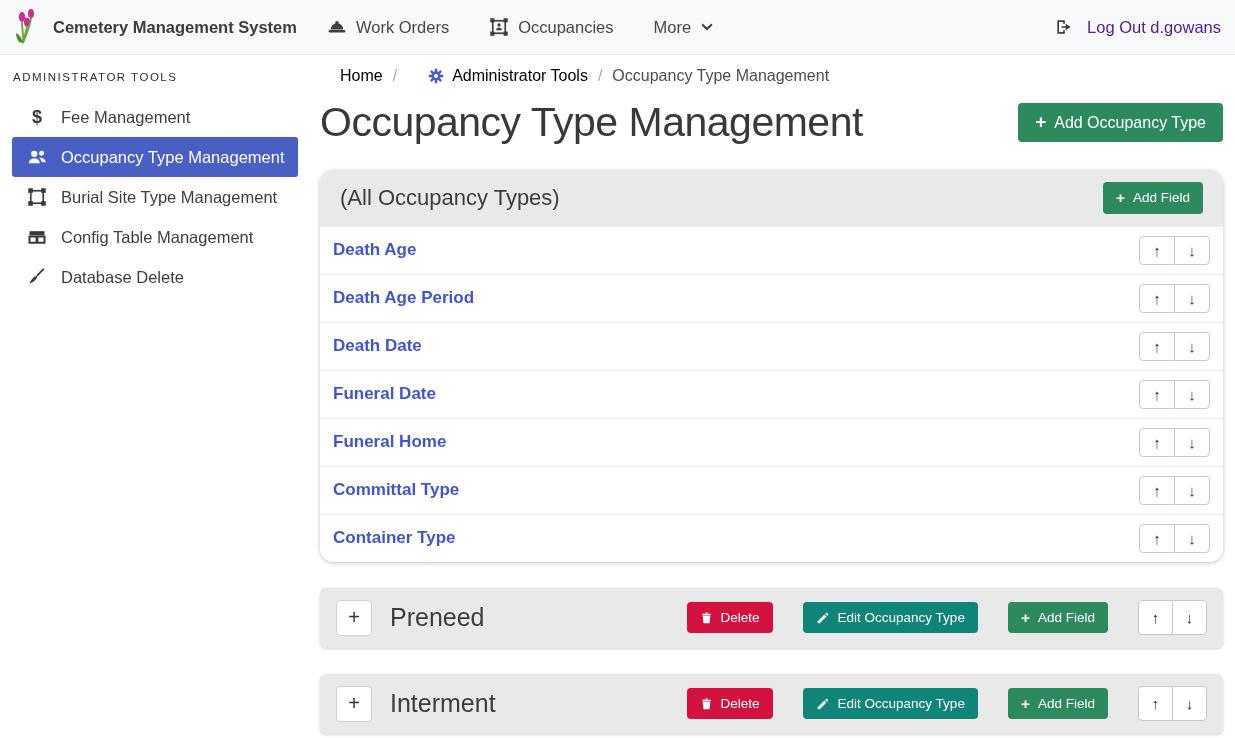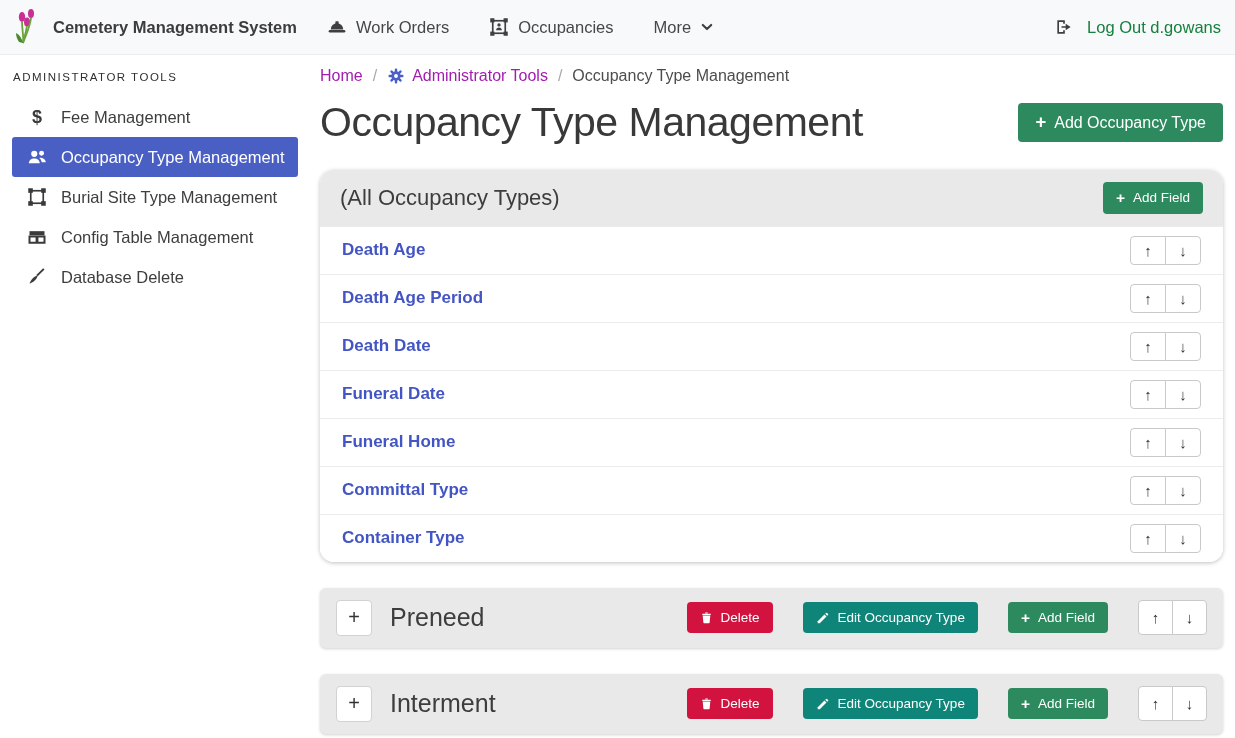--- a/index.html
+++ b/index.html
@@ -10,40 +10,40 @@
   
   .navbar { height:55px; background:#f8f9fa; border-bottom:1px solid #ededed;
     display:flex; align-items:center; padding:0 14px; }
   .brand { display:flex; align-items:center; gap:9px; cursor:pointer; }
   .brand-text { font-size:16.5px; font-weight:bold; color:#3c3c3c; }
   .nav-links { display:flex; align-items:center; margin-left:30px; gap:40px; }
   .nav-link { display:flex; align-items:center; gap:9px; font-size:16.5px;
     color:#474747; text-decoration:none; cursor:pointer; }
   .nav-link svg, .logout svg { color:#3f3f3f; }
   .logout { margin-left:auto; display:flex; align-items:center; gap:13px;
-    font-size:16.5px; color:#15803d; text-decoration:none; cursor:pointer; }
+    font-size:16.5px; color:#4c1d95; text-decoration:none; cursor:pointer; }
 
   
   .sidebar { position:absolute; top:55px; left:0; width:310px; bottom:0;
     background:#fff; padding-top:6px; }
   .sidebar-heading { font-size:11.5px; letter-spacing:1.5px; color:#2f2f2f;
     text-transform:uppercase; padding:10px 13px 14px 13px; }
   .side-item { display:flex; align-items:center; gap:13px; height:40px;
     margin:0 12px; padding-left:14px; font-size:16.5px; color:#3e3e3e;
     border-radius:3px; cursor:pointer; }
   .side-item .side-icon { width:22px; display:flex; justify-content:center; color:#3a3a3a; }
   .side-item.active { background:#4a5fc4; color:#fff; }
   .side-item.active .side-icon { color:#fff; }
   .dollar-glyph { font-size:18px; font-weight:bold; }
 
   
   .main { position:absolute; top:55px; left:320px; width:903px; }
   .breadcrumb { display:flex; align-items:center; gap:10px; margin-top:12px; font-size:16px; }
-  .crumb-link { color:#a21caf; text-decoration:none; display:flex; align-items:center;
-    gap:7px; cursor:pointer; }
+  .crumb-link { color:#000000; text-decoration:none; display:flex; align-items:center;
+    gap:7px; cursor:pointer;margin-left:20px; }
   .crumb-sep { color:#a9a9a9; }
   .crumb-current { color:#4d4d4d; }
 
   .title-row { display:flex; align-items:center; justify-content:space-between; margin-top:14px; }
   .page-title { font-size:41px; font-weight:300; color:#393939; letter-spacing:-0.5px; }
   .btn { border:none; border-radius:4px; color:#fff; display:inline-flex;
     align-items:center; gap:8px; cursor:pointer; font-family:inherit; }
   .btn-green { background:#2d8a5f; }
   .btn-teal  { background:#0f8478; }
   .btn-red   { background:#d2133f; }
@@ -51,21 +51,21 @@
   .btn-sm { font-size:13.5px; padding:8px 13px; }
   .plus-glyph { font-weight:bold; font-size:1.15em; line-height:1; }
 
   
   .card { margin-top:24px; border-radius:14px; background:#fff;
     box-shadow:0 1px 4px rgba(0,0,0,.25); overflow:hidden; }
   .card-header { background:#e9e9e9; padding:12px 20px; display:flex;
     align-items:center; justify-content:space-between; }
   .card-title { font-size:22px; color:#3d3d3d; }
   .field-row { display:flex; align-items:center; justify-content:space-between;
-    padding:9px 22px; border-top:1px solid #ececec; background:#fff; }
+    padding:9px 13px; border-top:1px solid #ececec; background:#fff; }
   .field-link { font-size:17px; font-weight:bold; color:#4355c4;
     text-decoration:none; cursor:pointer; }
   .arrow-group { display:flex; }
   .arrow-btn { width:36px; height:29px; background:#fff; border:1px solid #c9c9c9;
     color:#333; font-size:15px; cursor:pointer; display:flex; align-items:center;
     justify-content:center; font-family:inherit; }
   .arrow-btn.up { border-radius:4px 0 0 4px; }
   .arrow-btn.down { border-radius:0 4px 4px 0; margin-left:-1px; }
 
   

